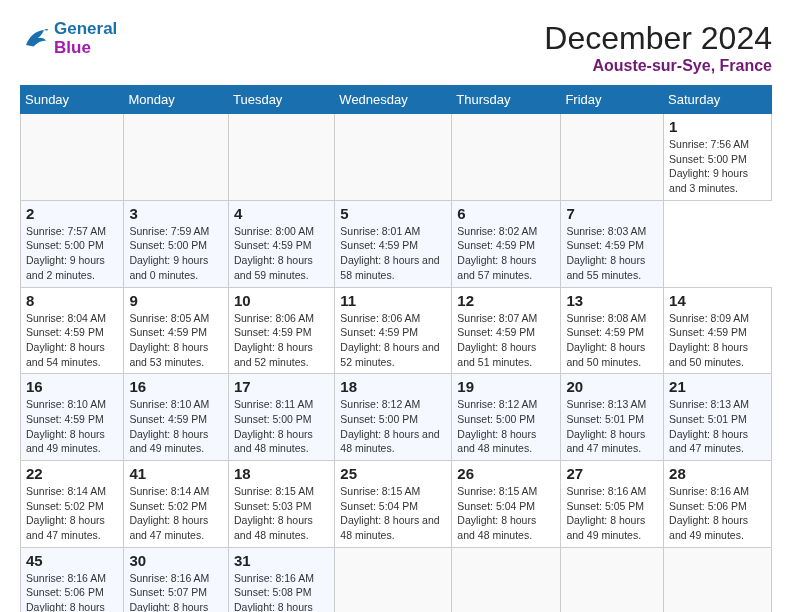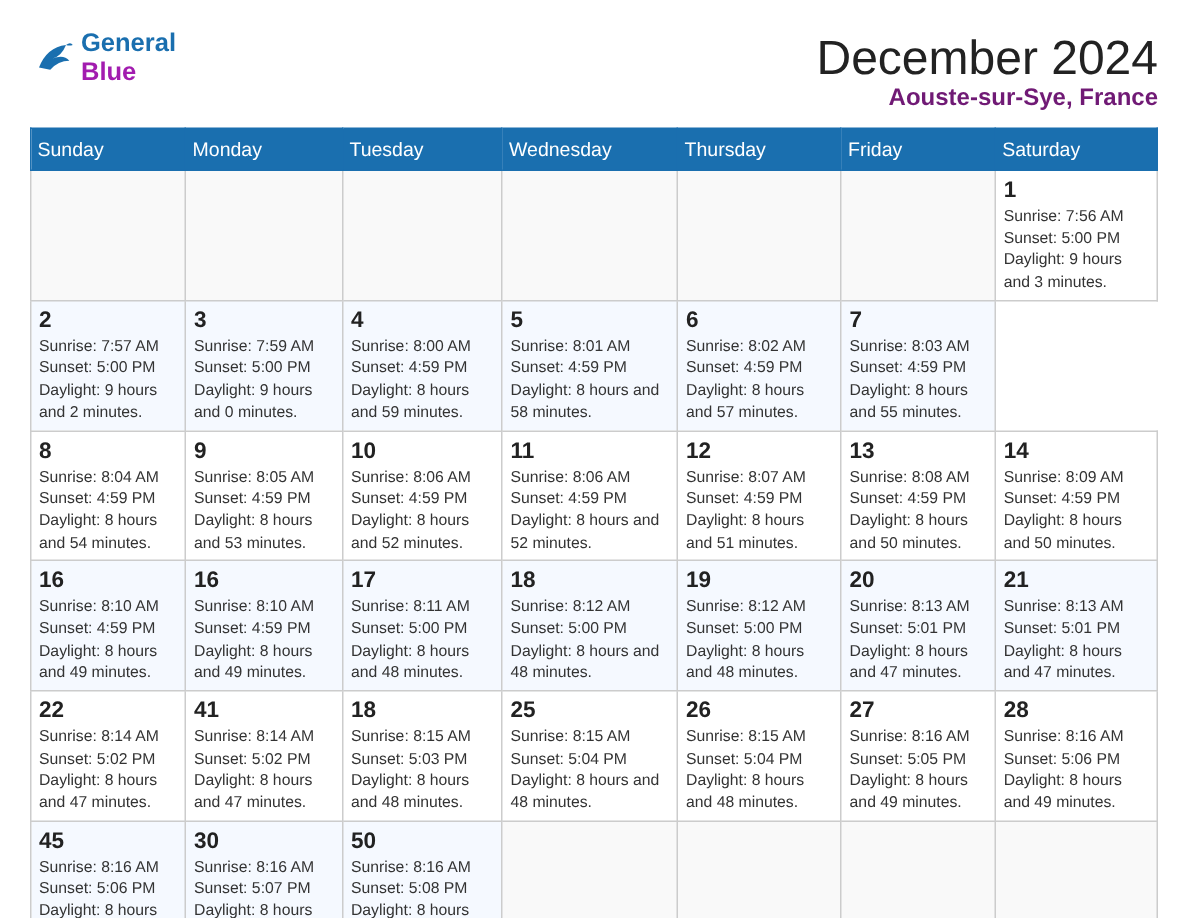--- a/index.html
+++ b/index.html
@@ -363,21 +363,21 @@
         </td>
         <td>
           <span class="day-num">30</span>
           <div class="day-info">
             Sunrise: 8:16 AM<br>
             Sunset: 5:07 PM<br>
             Daylight: 8 hours and 50 minutes.
           </div>
         </td>
         <td>
-          <span class="day-num">50</span>
+          <span class="day-num">31</span>
           <div class="day-info">
             Sunrise: 8:16 AM<br>
             Sunset: 5:08 PM<br>
             Daylight: 8 hours and 51 minutes.
           </div>
         </td>
         <td class="empty-cell"></td>
         <td class="empty-cell"></td>
         <td class="empty-cell"></td>
         <td class="empty-cell"></td>

